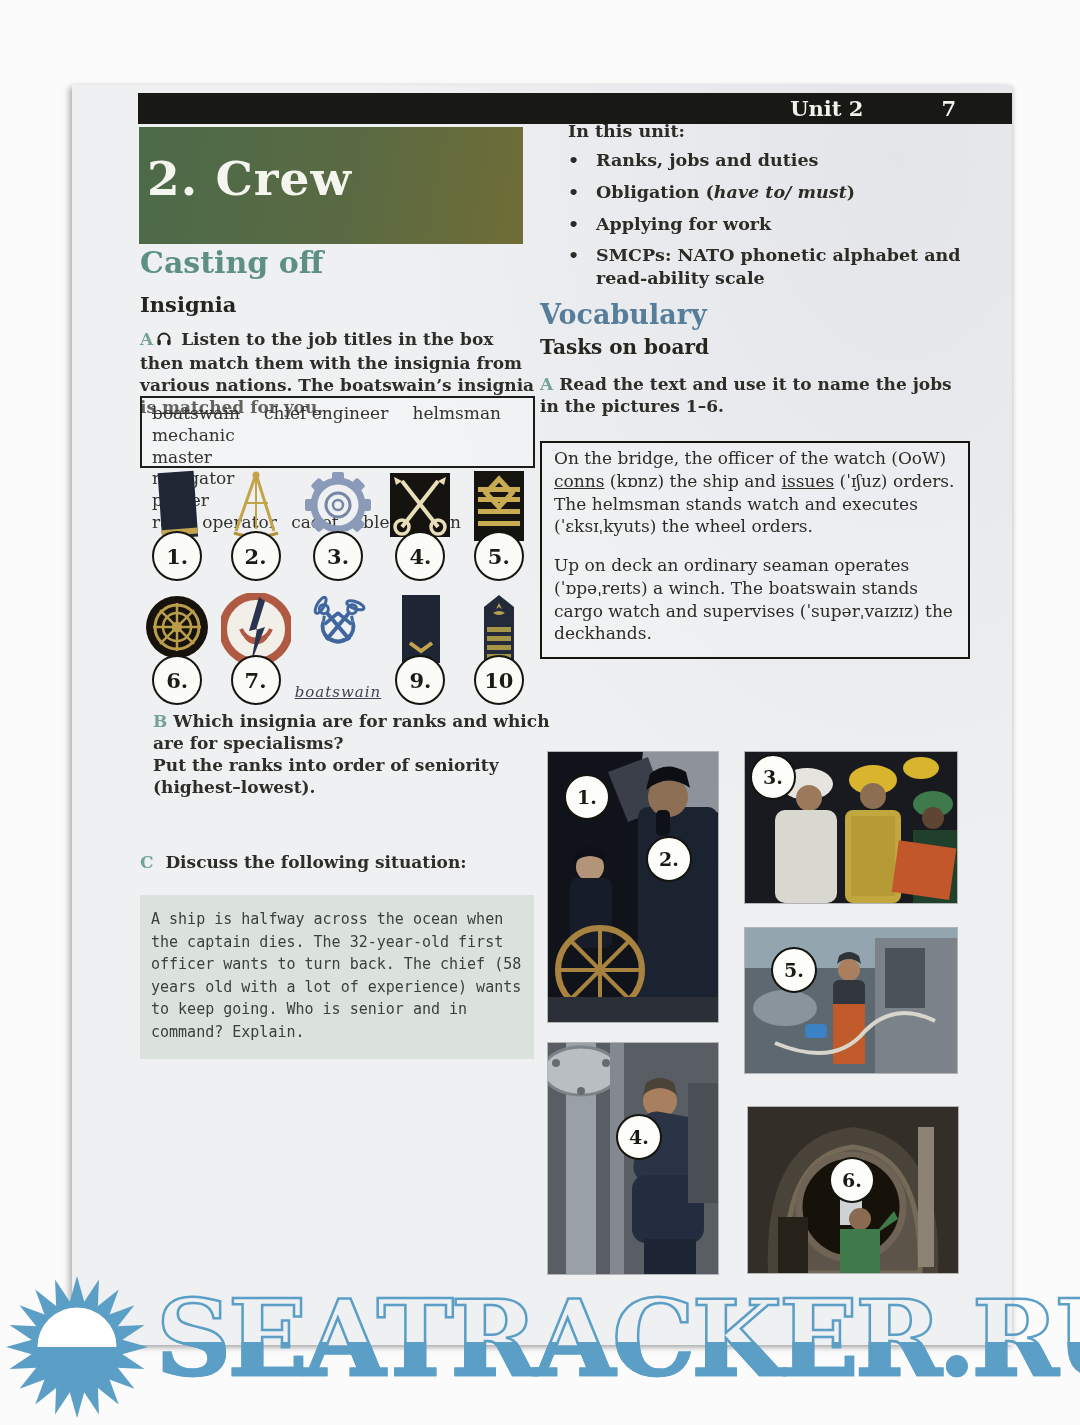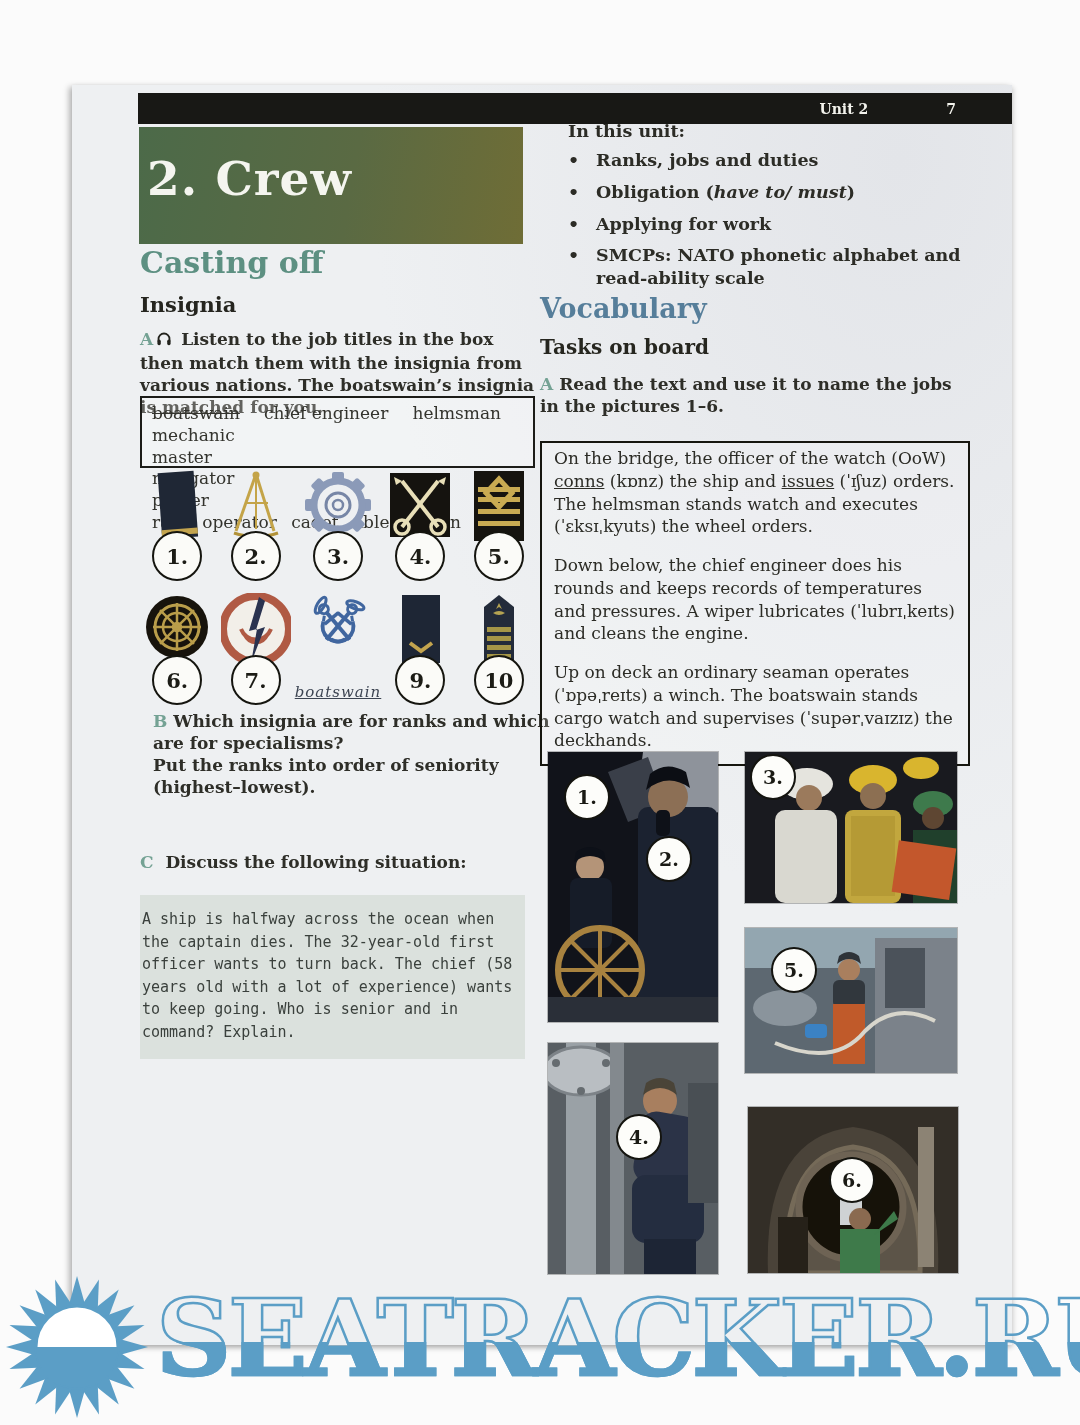--- a/index.html
+++ b/index.html
@@ -11,21 +11,21 @@
   .page{
     position:absolute;left:72px;top:85px;width:940px;height:1260px;
     background:#eef0f2;
     background-image:radial-gradient(ellipse at 88% 6%, #e3e5e9 0%, rgba(227,229,233,0) 45%);
     box-shadow:-3px 2px 6px rgba(0,0,0,.28), 2px 2px 5px rgba(0,0,0,.12);
   }
   
   .black-bar{
     position:absolute;left:66px;top:8px;right:0;height:31px;background:#181815;
     display:flex;align-items:center;justify-content:flex-end;
-    color:#f2f2ec;font-weight:bold;font-size:14px;
+    color:#f2f2ec;font-weight:bold;font-size:21px;
   }
   .black-bar .unit{margin-right:78px;}
   .black-bar .pgnum{margin-right:56px;}
   .title-box{
     position:absolute;left:67px;top:42px;width:384px;height:117px;
     background:linear-gradient(100deg,#4c6a49 0%,#5a6a43 55%,#6f6d36 100%);
     color:#f4f5ef;
   }
   .title-box h1{margin:0;padding:24px 0 0 8px;font-size:47px;font-weight:bold;letter-spacing:1px;}
   
@@ -59,30 +59,30 @@
   }
   .handwritten{
     font-style:italic;text-decoration:underline;font-size:15px;color:#3c4452;
     margin-top:14px;letter-spacing:1px;
   }
   .ex-b{position:absolute;left:77px;top:621px;width:402px;margin:4px;}
   .ex-b div{margin:0;}
   .ex-c{position:absolute;left:68px;top:766px;width:402px;margin:0;}
   .situation{
     position:absolute;left:68px;top:810px;width:372px;
-    background:#dbe1dd;padding:13px 11px 16px 2px;
+    background:#dbe1dd;padding:13px 11px 16px 11px;
     font-family:"DejaVu Sans Mono","Liberation Mono",monospace;
     font-size:15px;line-height:1.5;color:#3a403c;white-space:normal;
   }
   
   .in-unit{position:absolute;left:496px;top:36px;width:424px;font-size:17.5px;font-weight:bold;color:#2c2c26;}
   .in-unit .iu-title{margin:0 0 8px 0;}
   .iu-item{display:flex;margin:0 0 9px 0;line-height:1.3;}
   .iu-dot{width:28px;flex:none;}
-  .vocab-h{position:absolute;left:468px;top:208px;font-size:27px;font-weight:bold;color:#567e9a;margin:0;}
+  .vocab-h{position:absolute;left:468px;top:214px;font-size:27px;font-weight:bold;color:#567e9a;margin:0;}
   .tasks-h{position:absolute;left:468px;top:250px;font-size:20px;font-weight:bold;color:#26261f;margin:0;}
   .ex-a-r{position:absolute;left:468px;top:288px;width:432px;margin:0;}
   .reading-box{
     position:absolute;left:468px;top:356px;width:402px;
     border:2.5px solid #16160f;background:rgba(255,255,255,.18);
     padding:4px 12px 12px 12px;
     font-size:17px;line-height:1.34;color:#2c2c26;
   }
   .reading-box p{margin:0 0 16px 0;}
   .reading-box p:last-child{margin-bottom:0;}
@@ -355,21 +355,20 @@
       </div>
   </div>
 
   <h2 class="vocab-h">Vocabulary</h2>
   <h3 class="tasks-h">Tasks on board</h3>
 
   <p class="ex ex-a-r"><span class="ltr">A</span> <span>Read the text and use it to name the jobs in the pictures 1–6.</span></p>
 
   <div class="reading-box">
     <p><span>On the bridge, the officer of the watch (OoW) </span><span class="u">conns</span><span> (kɒnz) the ship and </span><span class="u">issues</span><span> (ˈɪʃuz) orders. The helmsman stands watch and executes (ˈɛksɪˌkyuts) the wheel orders.</span></p>
-    <p>Down below, the chief engineer does his rounds and keeps records of temperatures and pressures. A wiper lubricates (ˈlubrɪˌkeɪts) and cleans the engine.</p>
     <p>Up on deck an ordinary seaman operates (ˈɒpəˌreɪts) a winch. The boatswain stands cargo watch and supervises (ˈsupərˌvaɪzɪz) the deckhands.</p>
   </div>
 
   <div class="photo photo-bridge">
     <svg width="170" height="270" viewBox="0 0 170 270">
       <rect width="170" height="270" fill="#11131a"></rect>
       <polygon points="95,0 170,0 170,60 120,95 90,40" fill="#8e939b"></polygon>
       <polygon points="60,20 100,5 118,55 80,70" fill="#3a3f49"></polygon>
       <rect x="90" y="55" width="80" height="215" rx="10" fill="#1b2230"></rect>
       <circle cx="120" cy="45" r="20" fill="#8c6f55"></circle>

